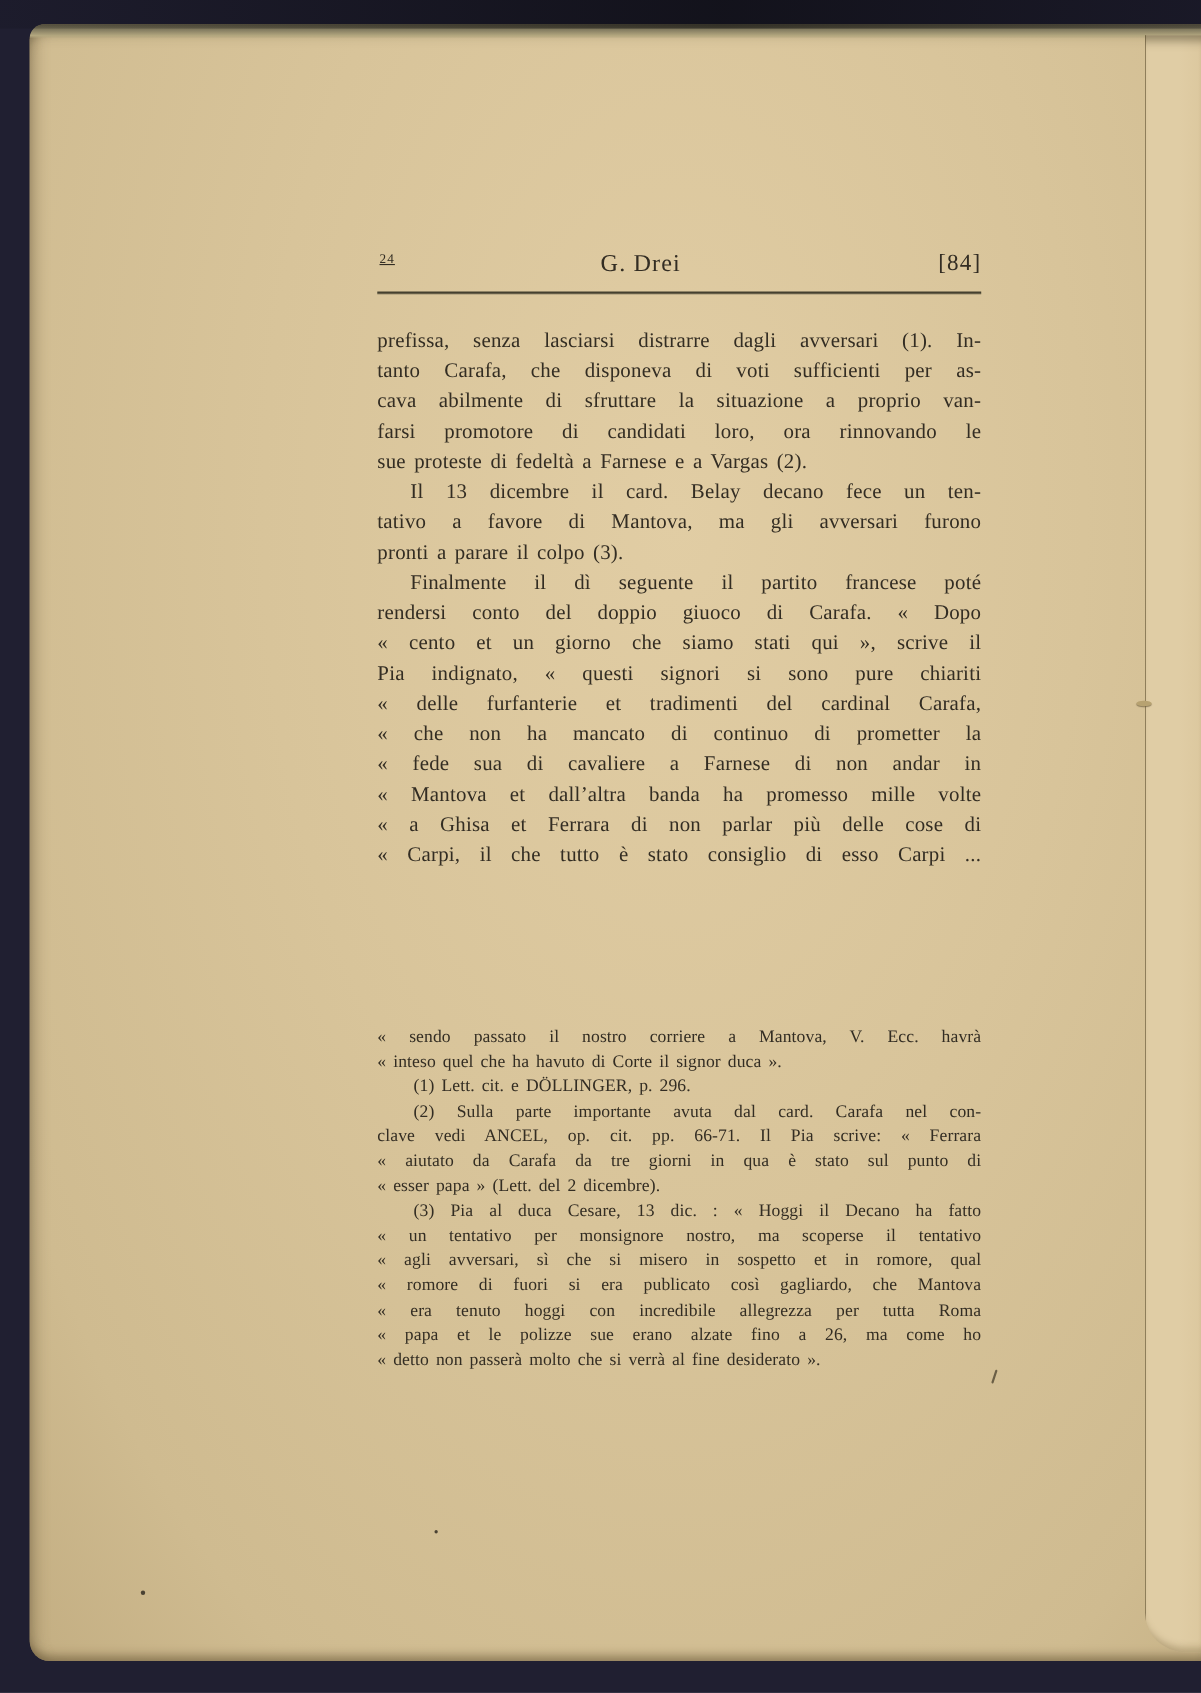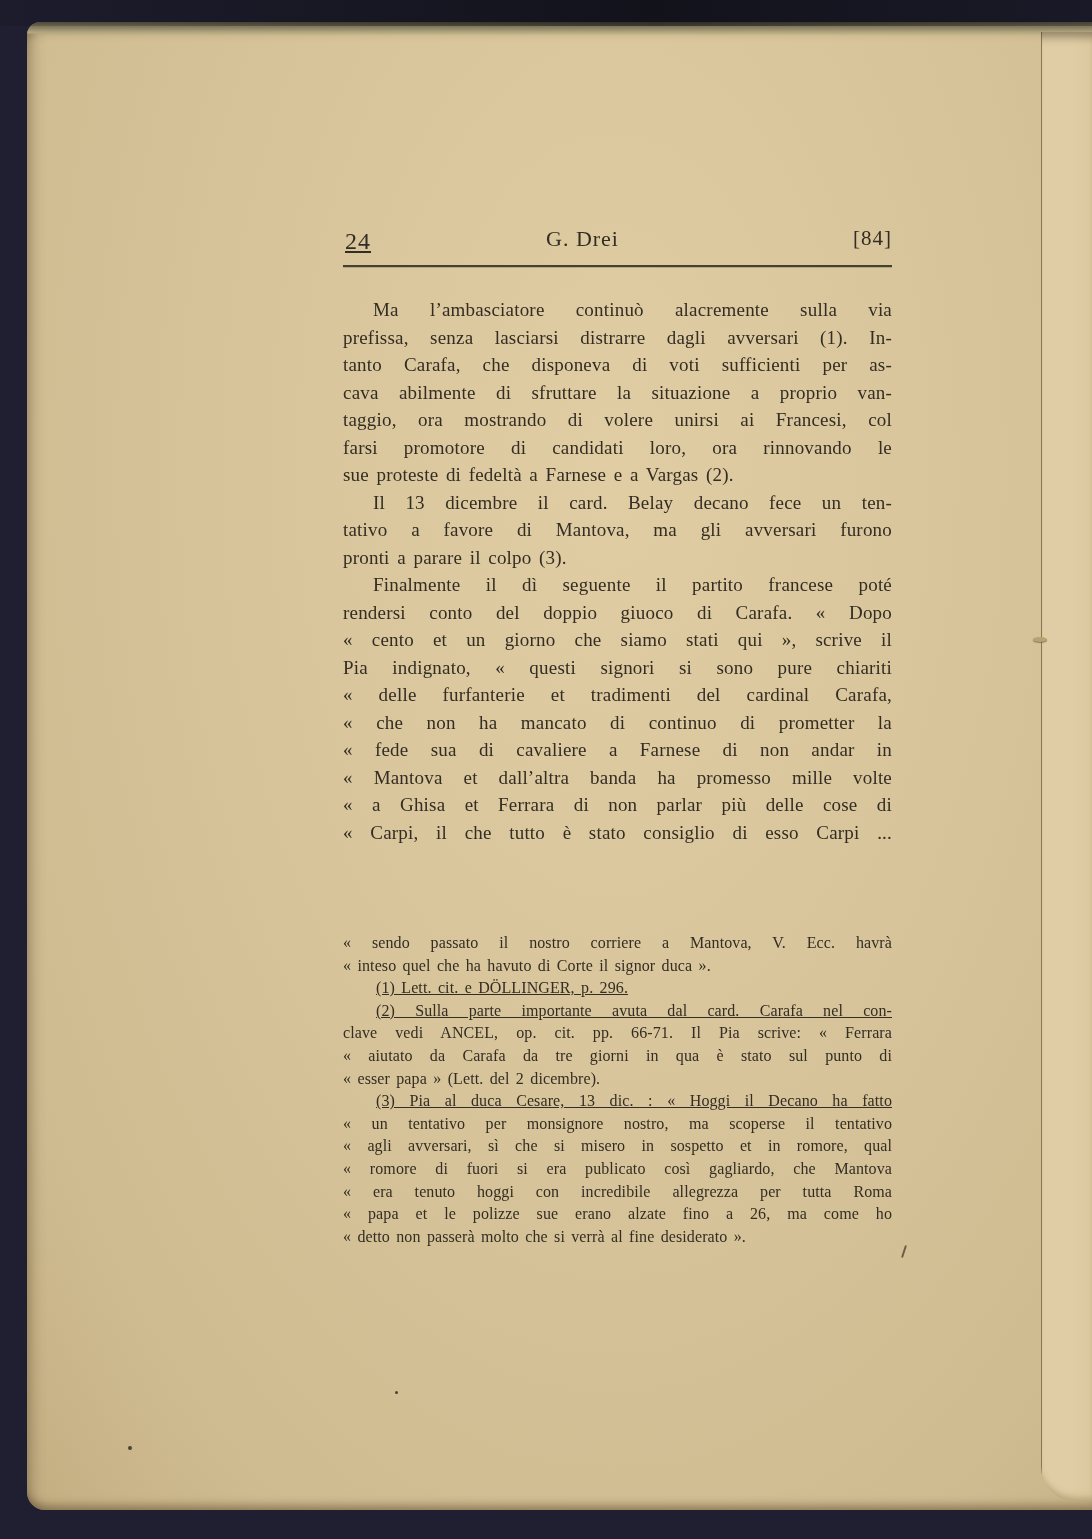--- a/index.html
+++ b/index.html
@@ -39,42 +39,42 @@
     border-radius:0 0 0 36px;
     box-shadow: inset 0 12px 9px -7px rgba(70,62,40,.5),
                 inset 0 -9px 7px -5px rgba(120,100,60,.4);
   }
   .stitch {
     position:absolute; left:1033px; top:637px; width:14px; height:5px;
     background:#b7a271; border-radius:50%; box-shadow:0 1px 1px rgba(90,76,48,.6);
   }
   .content-ink { color:#332d23; }
   .pageheader { position:absolute; left:343px; top:226px; width:549px; height:30px; }
-  .pagenum { position:absolute; left:2px; top:2px; font-size:24px; letter-spacing:1px;text-decoration:underline; }
+  .pagenum { position:absolute; left:2px; top:2px; font-size:12px; letter-spacing:1px;text-decoration:underline; }
   .runtitle {
     position:absolute; left:0; right:0; top:0; text-align:center;
     transform:translateX(-35px); font-size:22px; letter-spacing:1px;
   }
   .issuenum { position:absolute; right:0; top:0; font-size:21px; letter-spacing:1px;margin-left:33px; }
   .rule { position:absolute; left:343px; top:265px; width:549px; height:2px;
           background:#45402f; box-shadow:0 1px 0 rgba(69,64,47,.25); }
   .bodytext { position:absolute; left:343px; top:296px; width:549px; }
   .bline {
     height:27.5px; line-height:27.5px; font-size:19px; letter-spacing:.2px;
     text-align:justify; text-align-last:left; word-spacing:.14em;
   }
   .bline.fill { text-align-last:justify; }
   .bline.ind { padding-left:30px; }
   .fnotes { position:absolute; left:343px; top:932px; width:549px; }
   .fline {
     height:22.6px; line-height:22.6px; font-size:16px; letter-spacing:.1px;
     text-align:justify; text-align-last:left; word-spacing:.14em;
   }
   .fline.fill { text-align-last:justify; }
-  .fline.ind { padding-left:33px;text-decoration:underline; }
+  .fline.ind { padding-left:33px; }
   .speck { position:absolute; background:#4a4233; border-radius:50%; }
   .speck.s1 { left:128px; top:1446px; width:4px; height:4px; }
   .speck.s2 { left:395px; top:1391px; width:3px; height:3px; }
   .slashmark { position:absolute; left:903px; top:1245px; width:2px; height:13px;
                background:#6b5f46; transform:rotate(18deg); border-radius:1px; }
 </style>
 </head>
 <body>
 
 <div class="scene">
@@ -86,25 +86,23 @@
 
   <div class="pageheader content-ink">
     <span class="pagenum">24</span>
     <span class="runtitle">G. Drei</span>
     <span class="issuenum">[84]</span>
   </div>
   <div class="rule"></div>
 
   <div class="bodytext content-ink" id="bodytext">
       <div>
-        <div class="bline fill ind">Ma l’ambasciatore continuò alacremente sulla via</div>
         <div class="bline fill">prefissa, senza lasciarsi distrarre dagli avversari (1). In-</div>
         <div class="bline fill">tanto Carafa, che disponeva di voti sufficienti per as-</div>
         <div class="bline fill">cava abilmente di sfruttare la situazione a proprio van-</div>
-        <div class="bline fill">taggio, ora mostrando di volere unirsi ai Francesi, col</div>
         <div class="bline fill">farsi promotore di candidati loro, ora rinnovando le</div>
         <div class="bline">sue proteste di fedeltà a Farnese e a Vargas (2).</div>
       </div>
       <div>
         <div class="bline fill ind">Il 13 dicembre il card. Belay decano fece un ten-</div>
         <div class="bline fill">tativo a favore di Mantova, ma gli avversari furono</div>
         <div class="bline">pronti a parare il colpo (3).</div>
       </div>
       <div>
         <div class="bline fill ind">Finalmente il dì seguente il partito francese poté</div>

